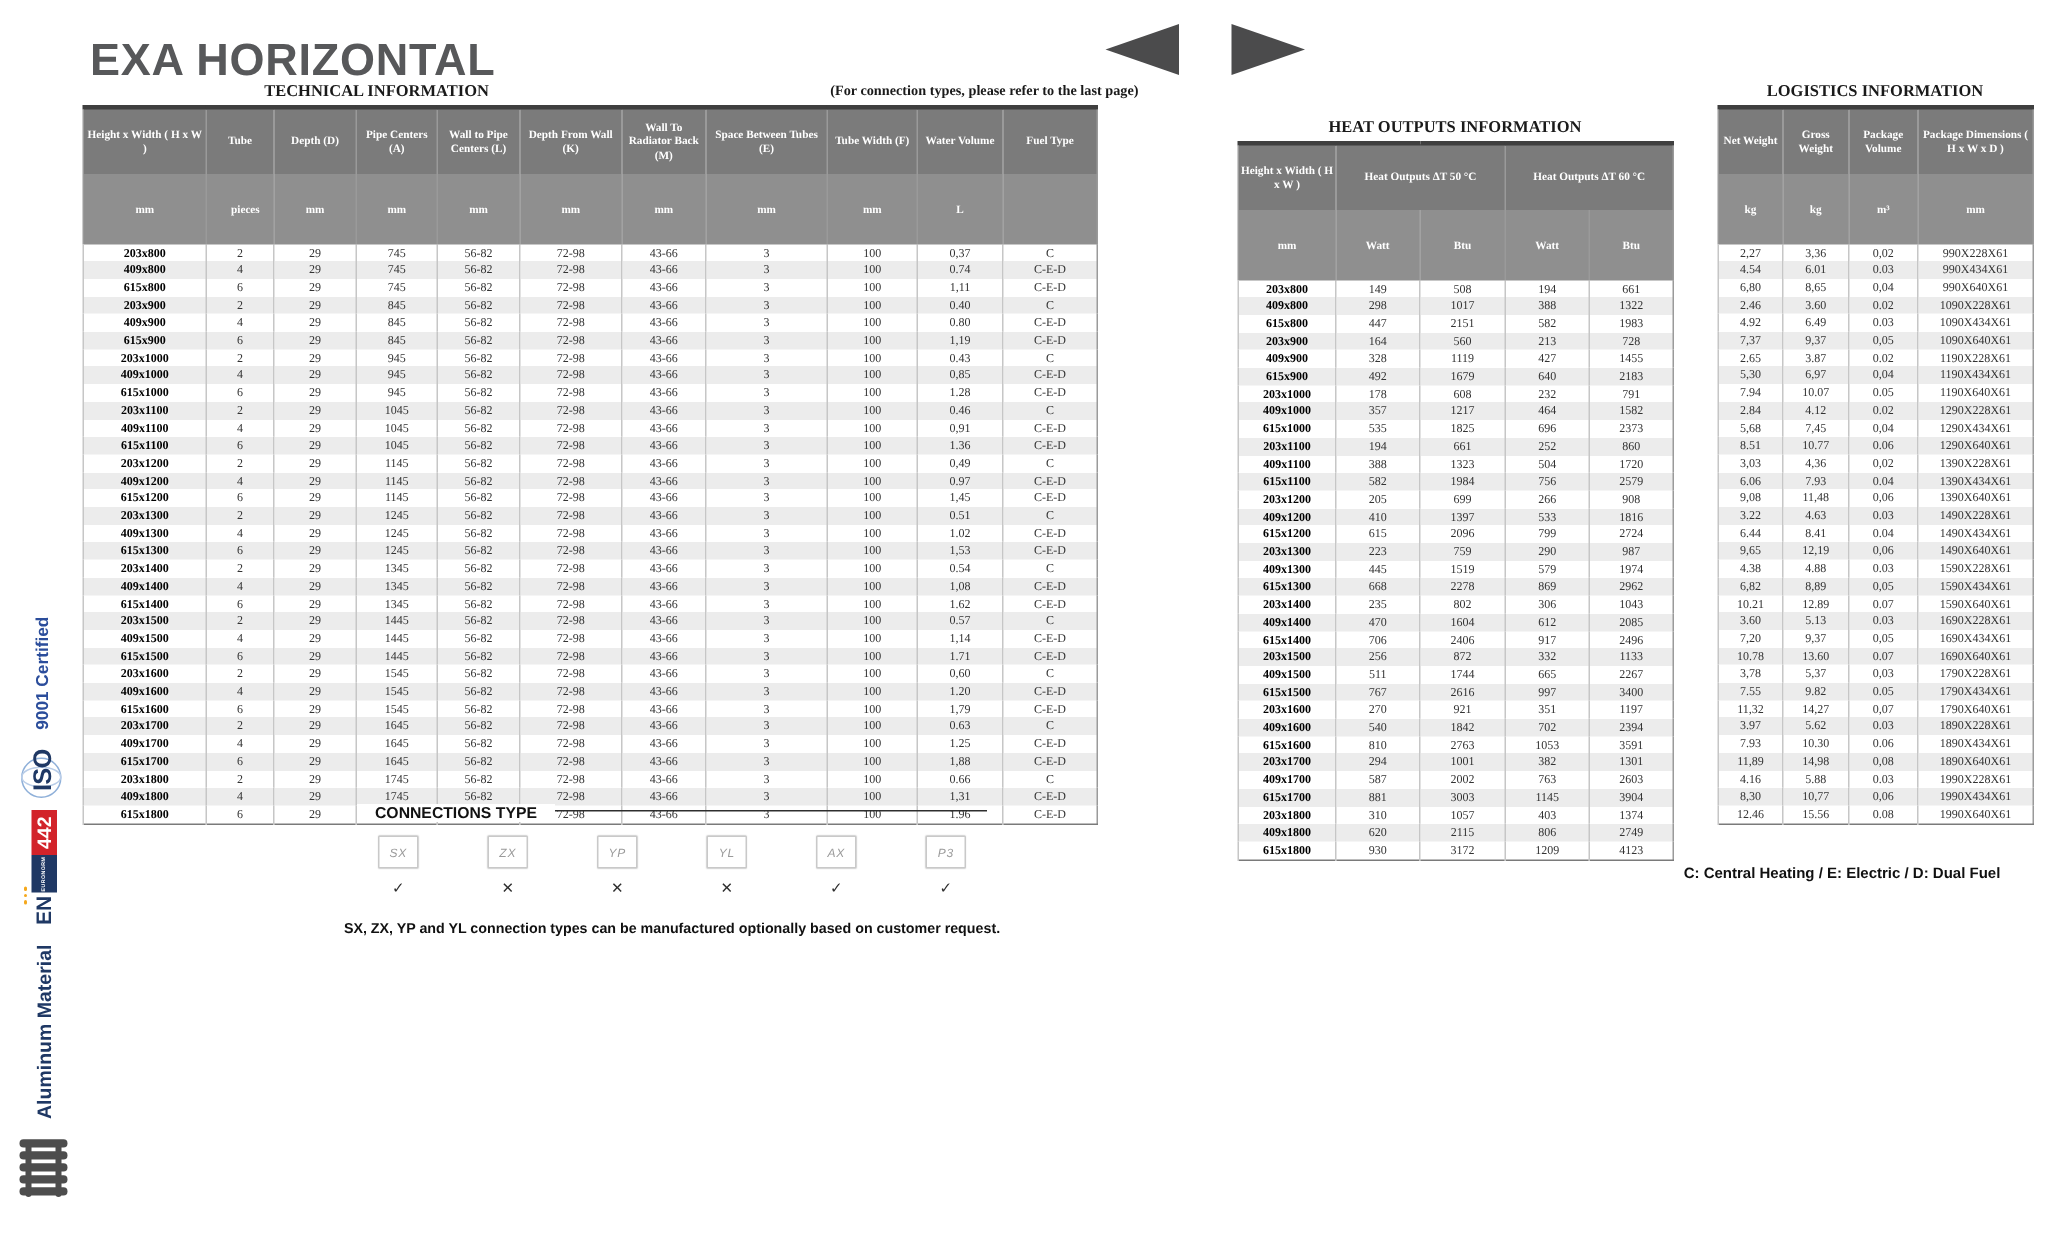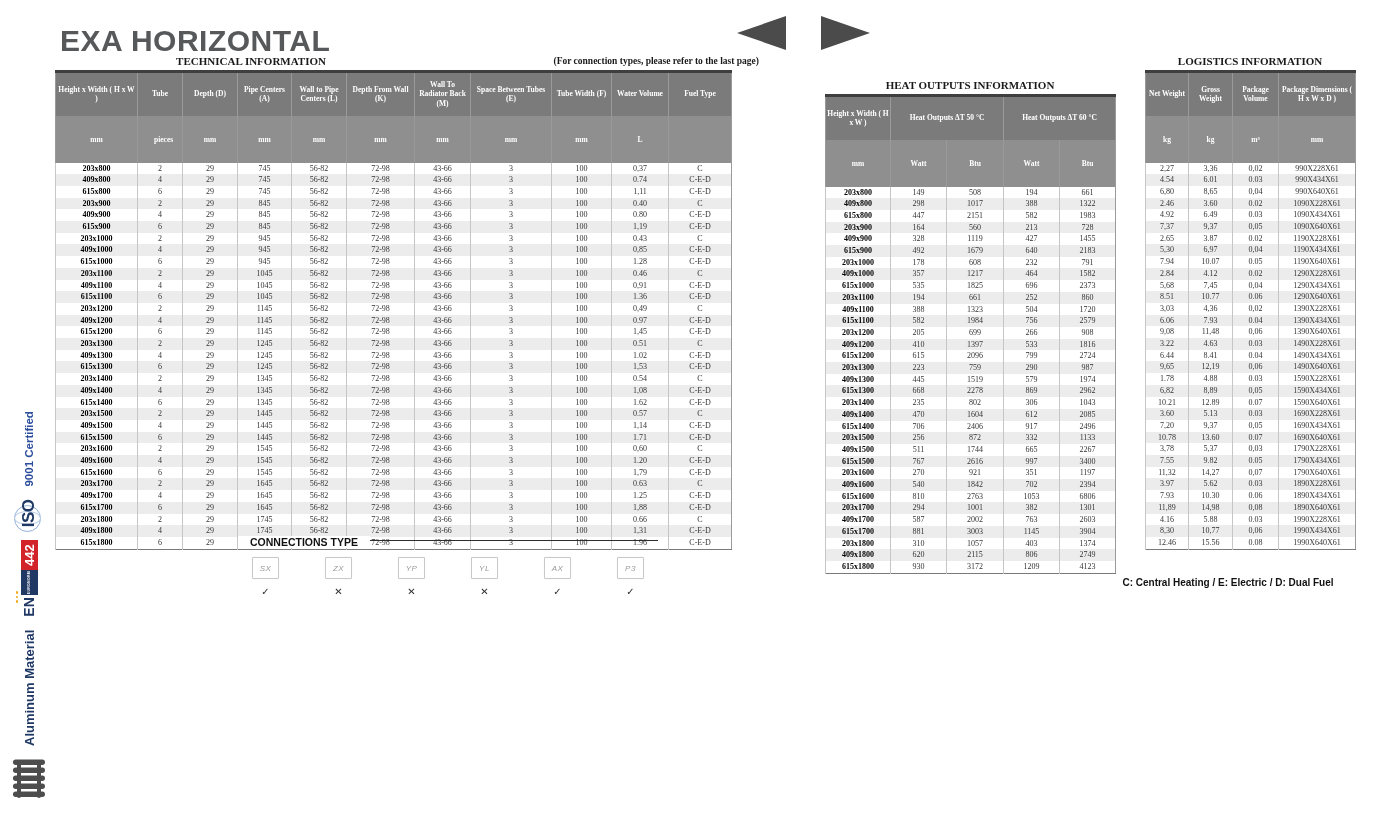--- a/index.html
+++ b/index.html
@@ -761,21 +761,21 @@
           <td>540</td>
           <td>1842</td>
           <td>702</td>
           <td>2394</td>
         </tr>
         <tr>
           <td class="rowhead">615x1600</td>
           <td>810</td>
           <td>2763</td>
           <td>1053</td>
-          <td>6806</td>
+          <td>3591</td>
         </tr>
         <tr>
           <td class="rowhead">203x1700</td>
           <td>294</td>
           <td>1001</td>
           <td>382</td>
           <td>1301</td>
         </tr>
         <tr>
           <td class="rowhead">409x1700</td>
@@ -944,21 +944,21 @@
           <td>0.04</td>
           <td>1490X434X61</td>
         </tr>
         <tr>
           <td>9,65</td>
           <td>12,19</td>
           <td>0,06</td>
           <td>1490X640X61</td>
         </tr>
         <tr>
-          <td>1.78</td>
+          <td>4.38</td>
           <td>4.88</td>
           <td>0.03</td>
           <td>1590X228X61</td>
         </tr>
         <tr>
           <td>6,82</td>
           <td>8,89</td>
           <td>0,05</td>
           <td>1590X434X61</td>
         </tr>
@@ -1069,20 +1069,21 @@
       <div class="conn-item">
         <div class="conn-box">AX</div>
         <div class="conn-mark">✓</div>
       </div>
       <div class="conn-item">
         <div class="conn-box">P3</div>
         <div class="conn-mark">✓</div>
       </div>
     </div>
   <div class="conn-note">
+    <div>SX, ZX, YP and YL connection types can be manufactured optionally based on customer request.</div>
   </div>
 </div>
 
 <div class="legend">C: Central Heating  /  E:  Electric  /  D: Dual Fuel</div>
 
 <div class="sidebar">
   <svg class="radiator-icon" viewBox="0 0 40 36">
     <rect x="1" y="6" width="38" height="4" rx="2" fill="#4d4d4d"></rect>
     <rect x="1" y="26" width="38" height="4" rx="2" fill="#4d4d4d"></rect>
     <rect x="2" y="2" width="5.5" height="32" rx="2.7" fill="#4d4d4d"></rect>

